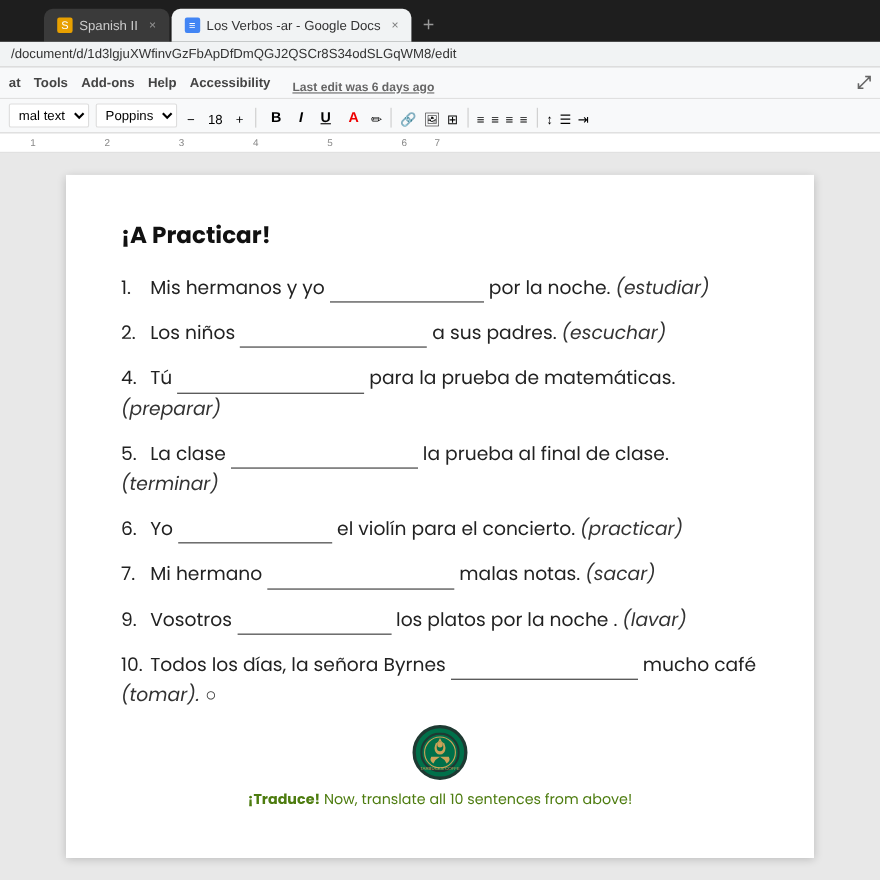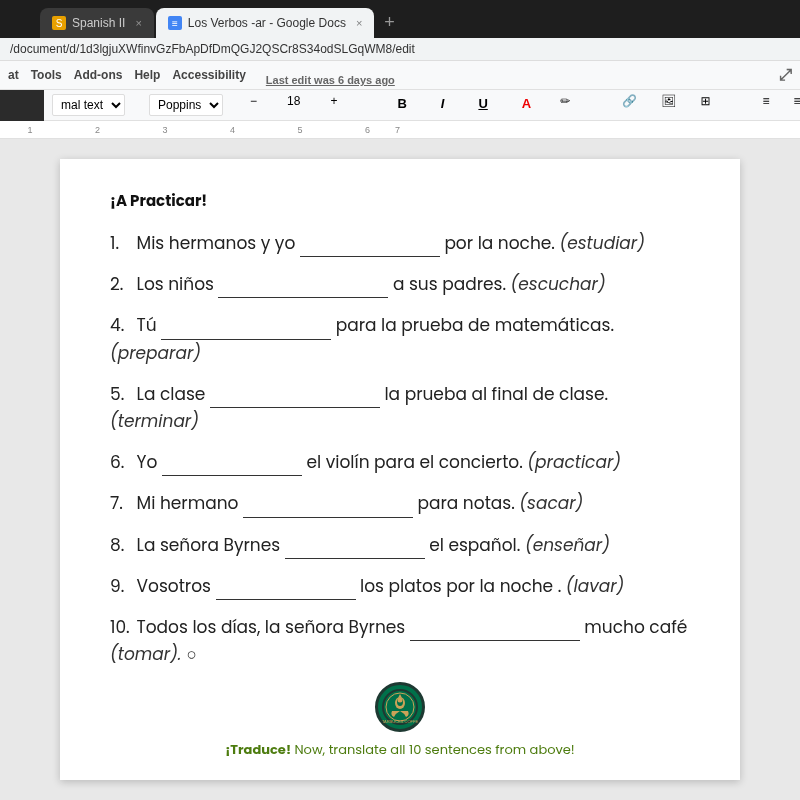--- a/index.html
+++ b/index.html
@@ -99,25 +99,24 @@
       color: #666;
       text-decoration: underline;
       font-size: 11px;
       margin-top: 10px;
     }
 
     .toolbar {
       background: #f8f9fa;
       padding: 4px 8px;
       display: flex;
-      align-items: flex-start;
-      gap: 24px;
+      align-items: flex-end;
+      gap: 6px;
       border-bottom: 1px solid #e0e0e0;
       font-size: 12px;
-      margin-left: 44px;
     }
 
     .toolbar-select {
       background: white;
       border: 1px solid #ddd;
       padding: 2px 4px;
       font-size: 12px;
       border-radius: 2px;
     }
 
@@ -167,24 +166,25 @@
     .doc-page {
       background: white;
       width: 680px;
       min-height: 620px;
       padding: 30px 50px;
       box-shadow: 0 2px 8px rgba(0,0,0,0.2);
       font-family: 'Poppins', Arial, sans-serif;
     }
 
     .doc-title {
-      font-size: 15px;
+      font-size: 21px;
       font-weight: bold;
       margin-bottom: 18px;
       color: #111;
+      margin-top: 10px;
     }
 
     .exercise-list {
       list-style: none;
       padding: 0;
     }
 
     .exercise-item {
       margin-bottom: 14px;
       font-size: 17px;
@@ -358,31 +358,24 @@
           <span> Yo </span>
           <span class="blank blank-medium"></span>
           <span> el violín para el concierto. </span>
           <span class="hint">(practicar)</span>
         </li>
 
         <li class="exercise-item">
           <span class="num-label">7.</span>
           <span> Mi hermano </span>
           <span class="blank blank-long"></span>
-          <span> para notas. </span>
+          <span> malas notas. </span>
           <span class="hint">(sacar)</span>
         </li>
 
-        <li class="exercise-item">
-          <span class="num-label">8.</span>
-          <span> La señora Byrnes </span>
-          <span class="blank blank-medium"></span>
-          <span> el español. </span>
-          <span class="hint">(enseñar)</span>
-        </li>
 
         <li class="exercise-item">
           <span class="num-label">9.</span>
           <span> Vosotros </span>
           <span class="blank blank-medium"></span>
           <span> los platos por la noche . </span>
           <span class="hint">(lavar)</span>
         </li>
 
         <li class="exercise-item">

